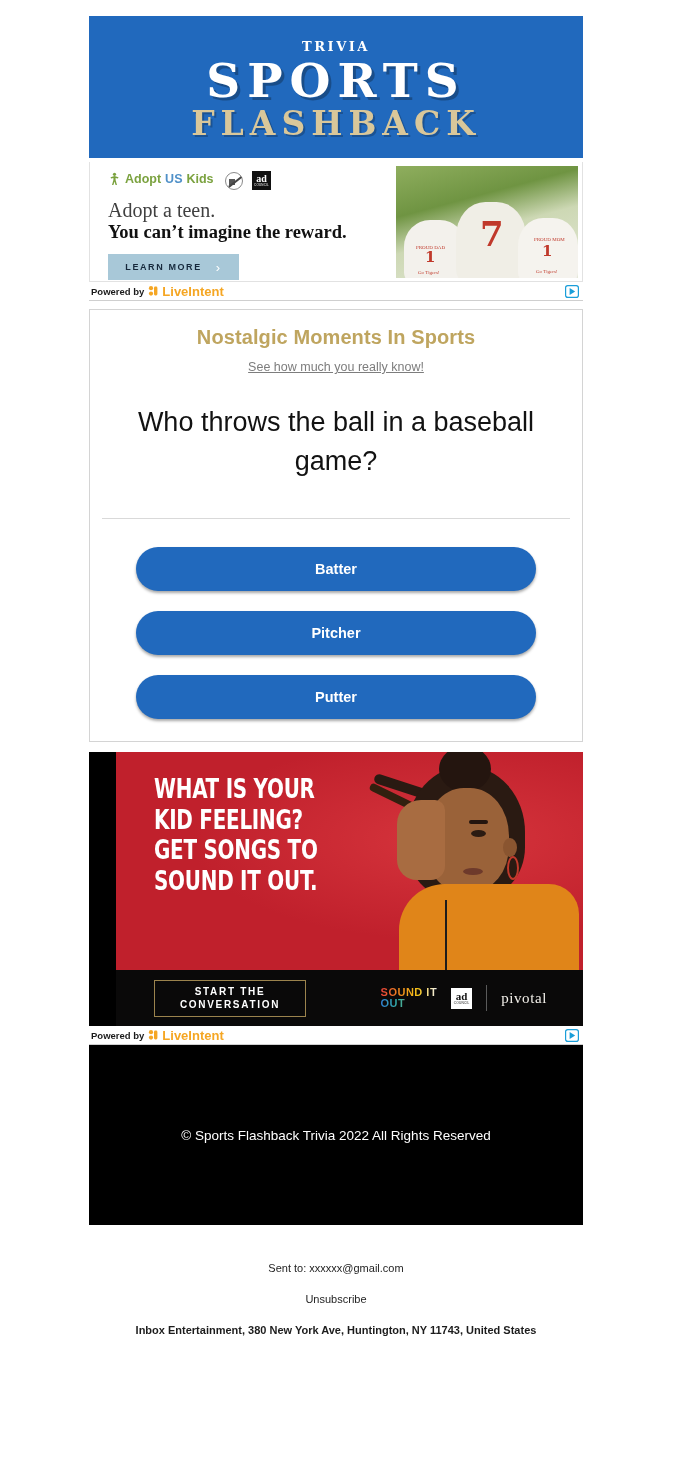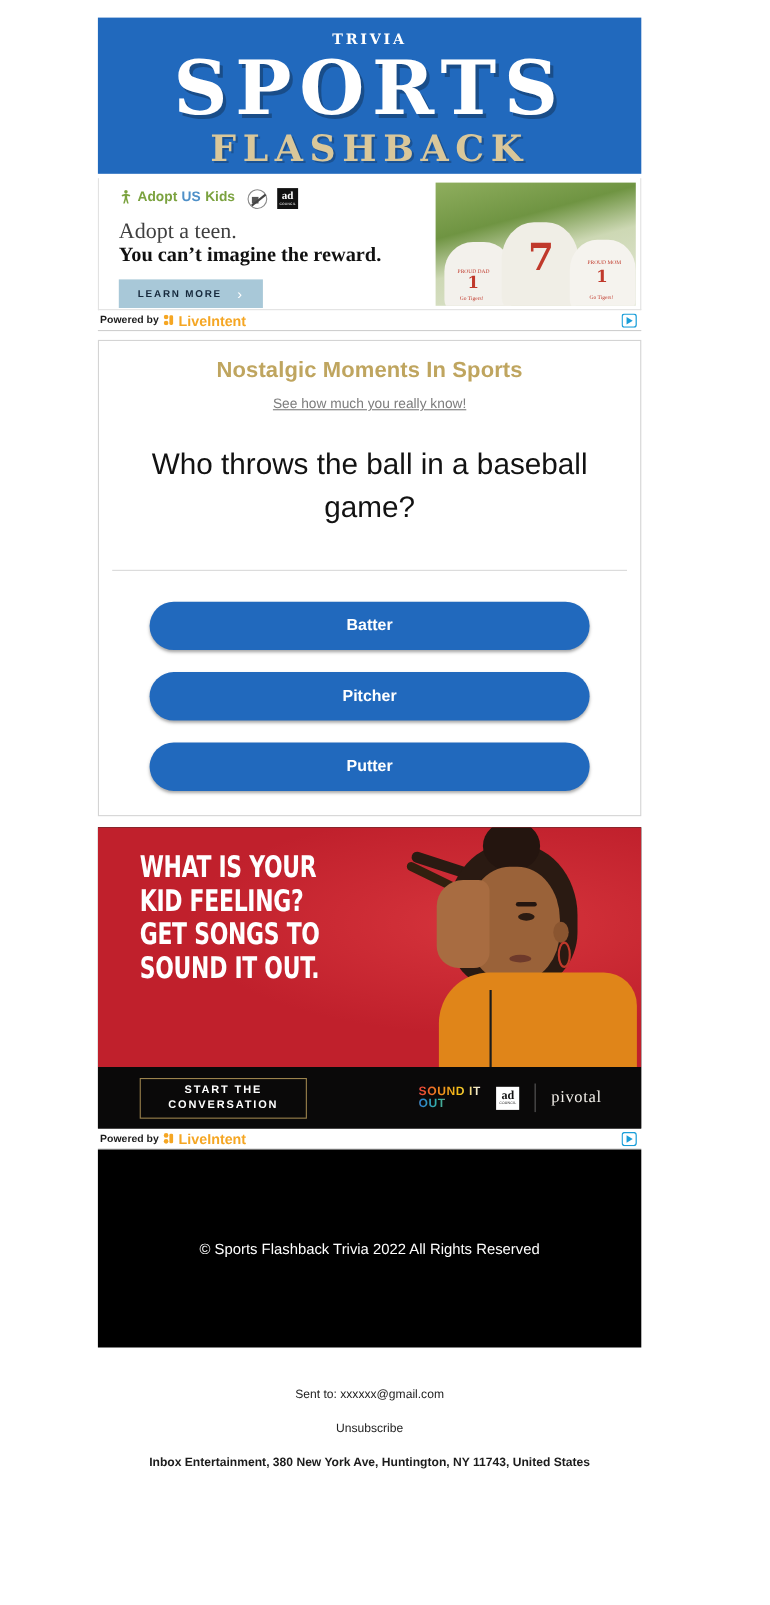--- a/index.html
+++ b/index.html
@@ -40,21 +40,21 @@
     font-weight: bold;
     font-size: 13px;
     letter-spacing: 2.5px;
     line-height: 1;
     margin-bottom: 4px;
   }
   .hdr-sports {
     color: #ffffff;
     font-family: "DejaVu Serif", serif;
     font-weight: bold;
-    font-size: 68px;
+    font-size: 47px;
     letter-spacing: 7px;
     line-height: 1.02;
     text-shadow: 3px 3px 0 rgba(20,55,95,0.55);
   }
   .hdr-flashback {
     color: #d9c79a;
     font-family: "DejaVu Serif", serif;
     font-weight: bold;
     font-size: 33px;
     letter-spacing: 6px;
@@ -269,20 +269,21 @@
     justify-content: center;
   }
 
   
   .ad2 {
     width: 494px;
     margin-top: 10px;
     background: #000000;
     position: relative;
     overflow: hidden;
+    padding-left: 27px;
   }
   .ad2-main {
     height: 218px;
     background: #c0202c;
     position: relative;
     overflow: hidden;
   }
   .ad2-main::after {
     content:"";
     position:absolute; inset:0;

